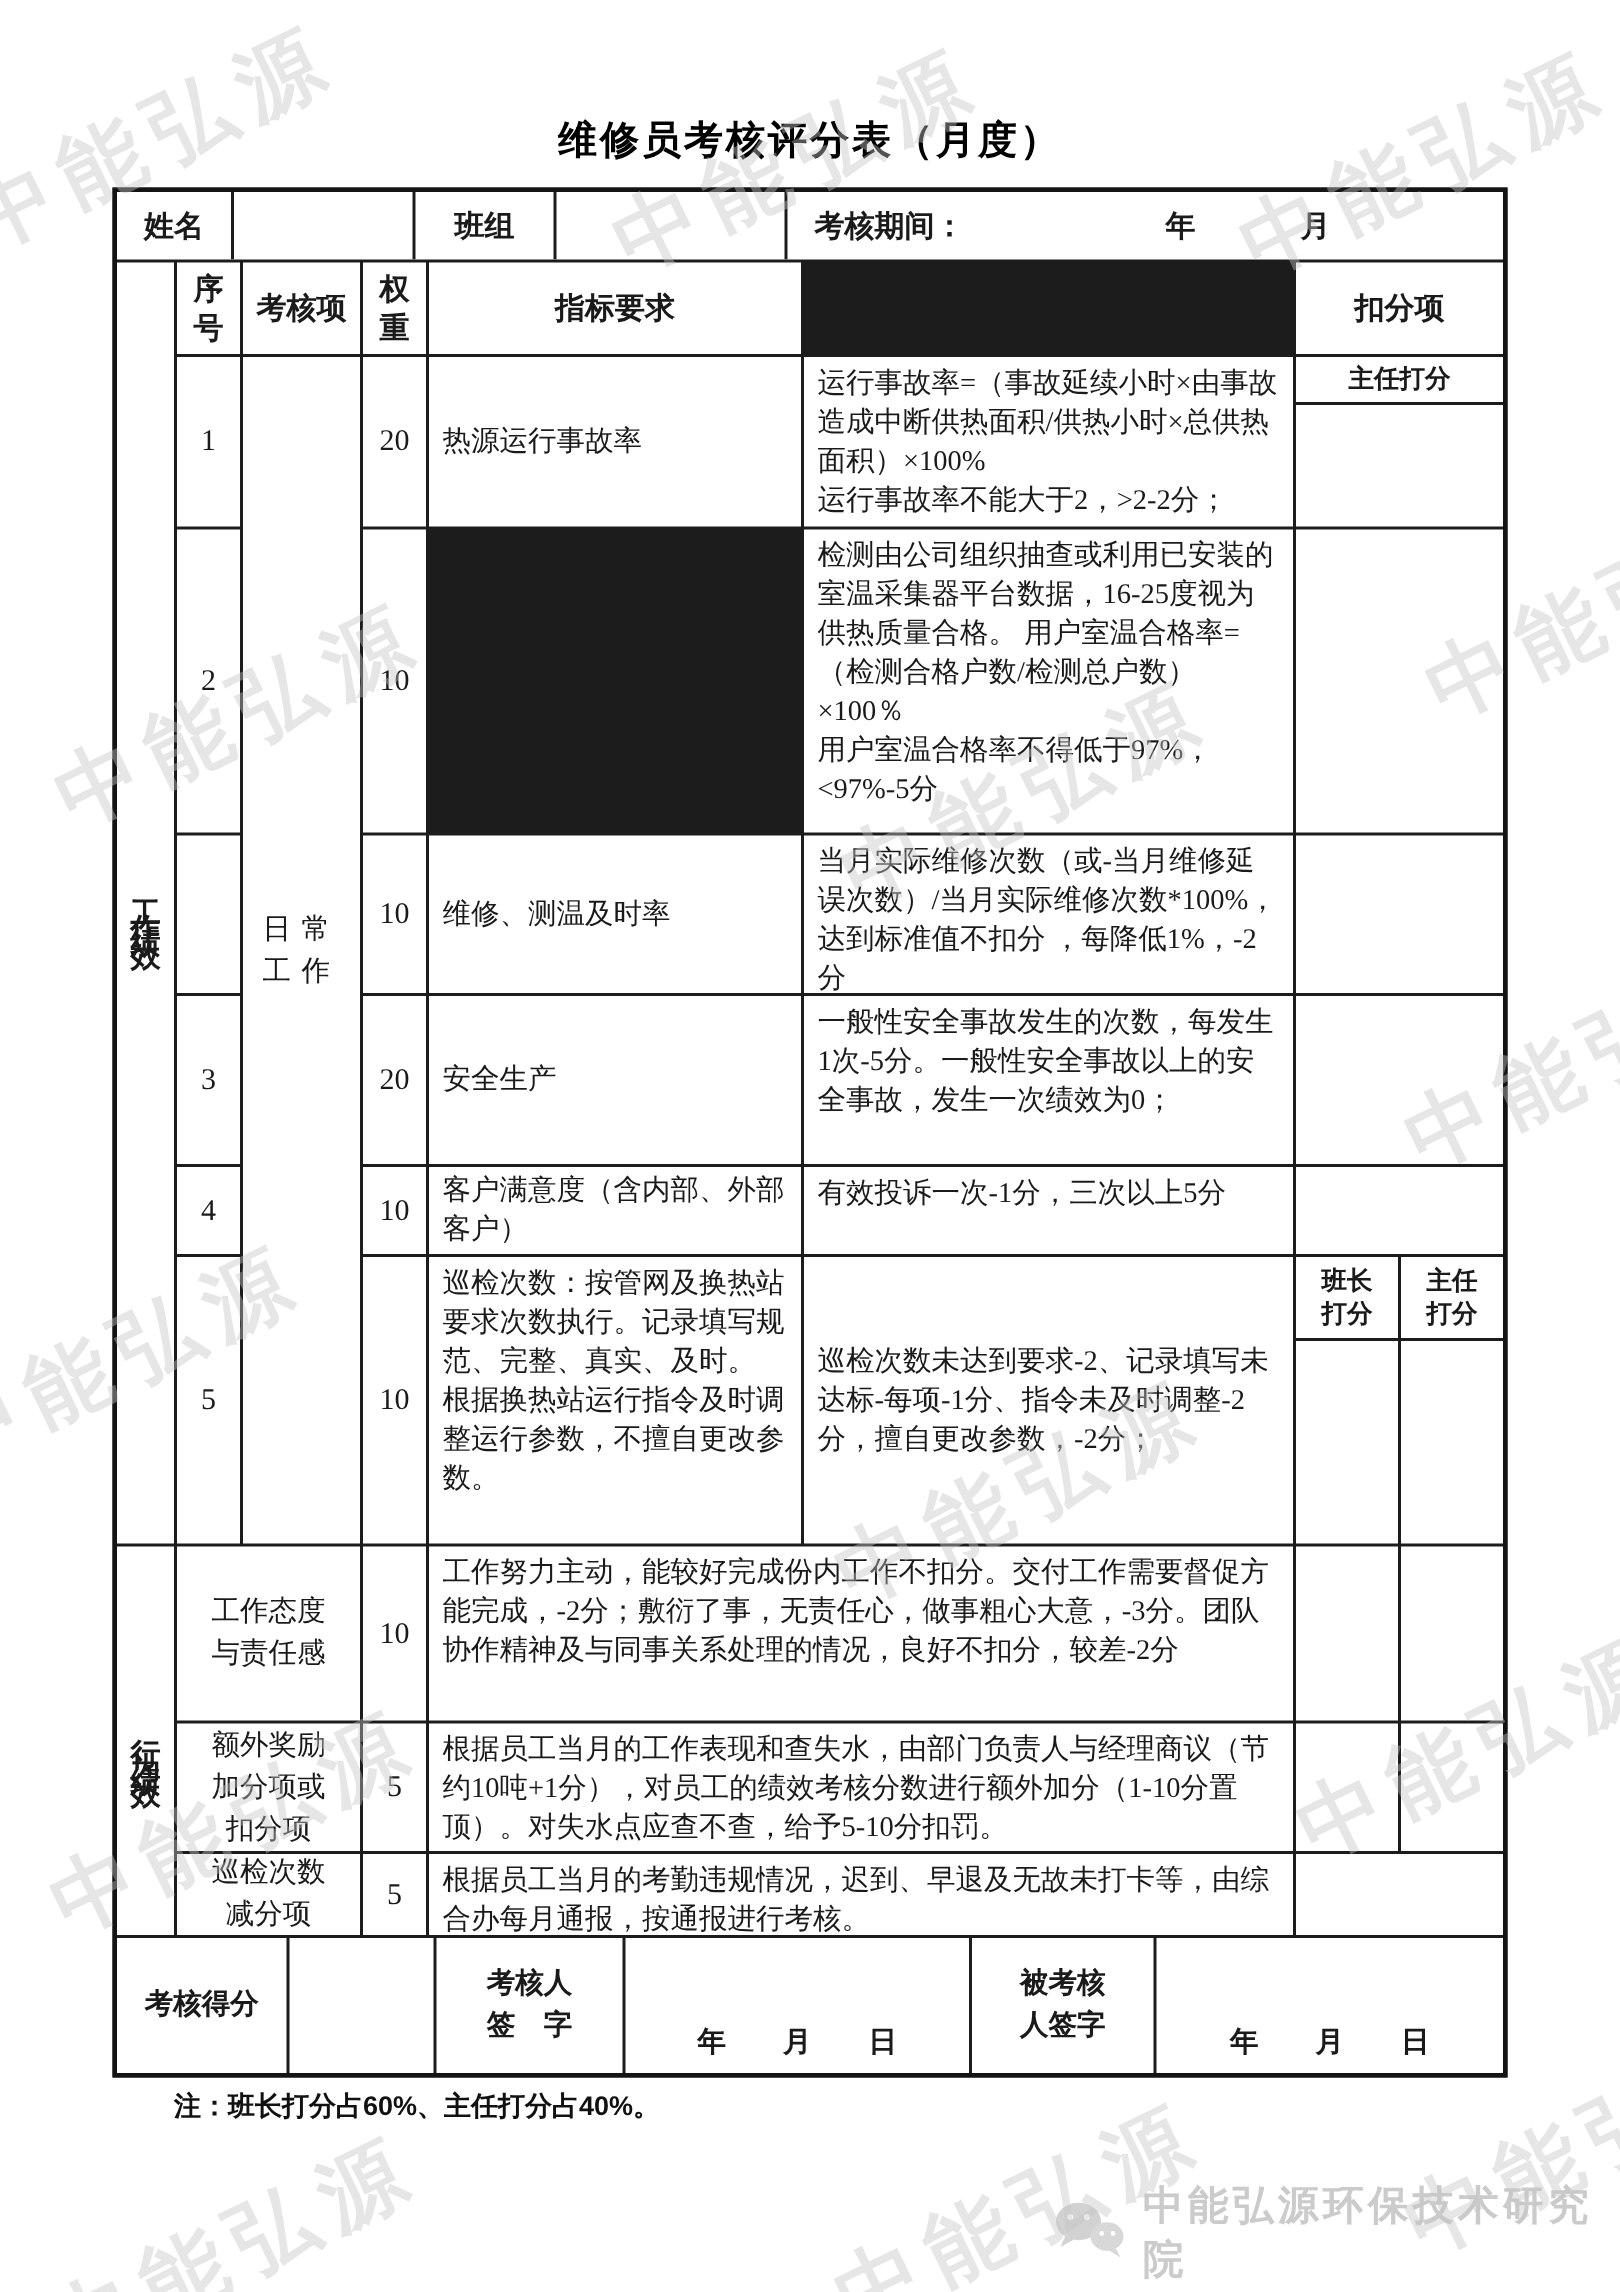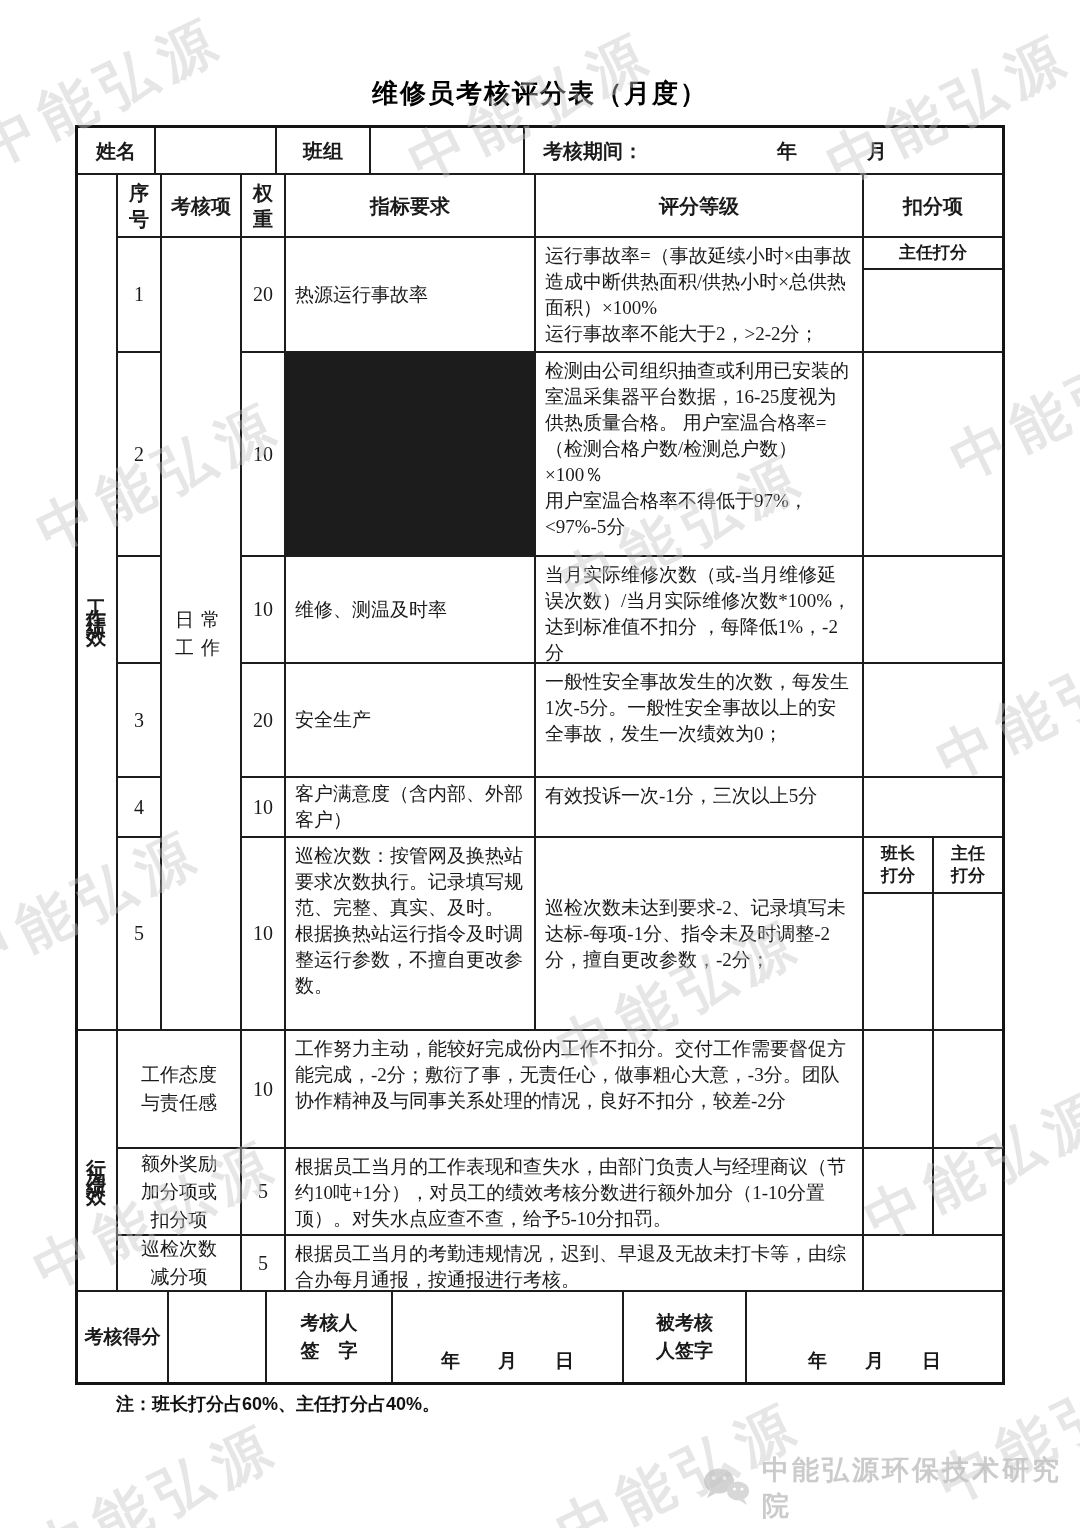--- a/index.html
+++ b/index.html
@@ -115,21 +115,20 @@
   <div class="cell c" style="grid-area:2/1/11/2">
     <span class="vertical">工作绩效</span>
   </div>
 
   <div class="cell c hdr" style="grid-area:2/2/3/3">序
 号</div>
   <div class="cell c hdr" style="grid-area:2/3/3/4">考核项</div>
   <div class="cell c hdr" style="grid-area:2/4/3/5">权
 重</div>
   <div class="cell c hdr" style="grid-area:2/5/3/6">指标要求</div>
-  <div class="cell c hdr" style="grid-area:2/6/3/7">评分等级</div>
   <div class="cell c hdr" style="grid-area:2/7/3/9">扣分项</div>
 
   <div class="cell c" style="grid-area:3/3/11/4">
     <span class="item-label daily">日常
 工作</span>
   </div>
 
   <div class="cell c mini-hdr" style="grid-area:3/7/4/9">主任打分</div>
 
   <div class="cell c num" style="grid-area:3/2/5/3">1</div>
@@ -194,21 +193,21 @@
   <div class="cell" style="grid-area:12/7/13/8"></div>
   <div class="cell" style="grid-area:12/8/13/9"></div>
 
   <div class="cell c item-label" style="grid-area:13/2/14/4">巡检次数
 减分项</div>
   <div class="cell c num" style="grid-area:13/4/14/5">5</div>
   <div class="cell txt" style="grid-area:13/5/14/7">根据员工当月的考勤违规情况，迟到、早退及无故未打卡等，由综合办每月通报，按通报进行考核。</div>
   <div class="cell" style="grid-area:13/7/14/9"></div>
 
   <div class="cell band" style="grid-area:14/1/15/9">
-    <div class="bdr foot-label" style="width:91px;">考核得分</div>
+    <div class="bdr foot-label" style="width:115px;">考核得分</div>
     <div class="bdr" style="width:98px;"></div>
     <div class="bdr foot-label" style="width:126px;">考核人
 签　字</div>
     <div class="bdr date-cell" style="width:231px;">年　　月　　日</div>
     <div class="bdr foot-label" style="width:123px;">被考核
 人签字</div>
     <div class="date-cell" style="flex:1;">年　　月　　日</div>
   </div>
 
 </div>

